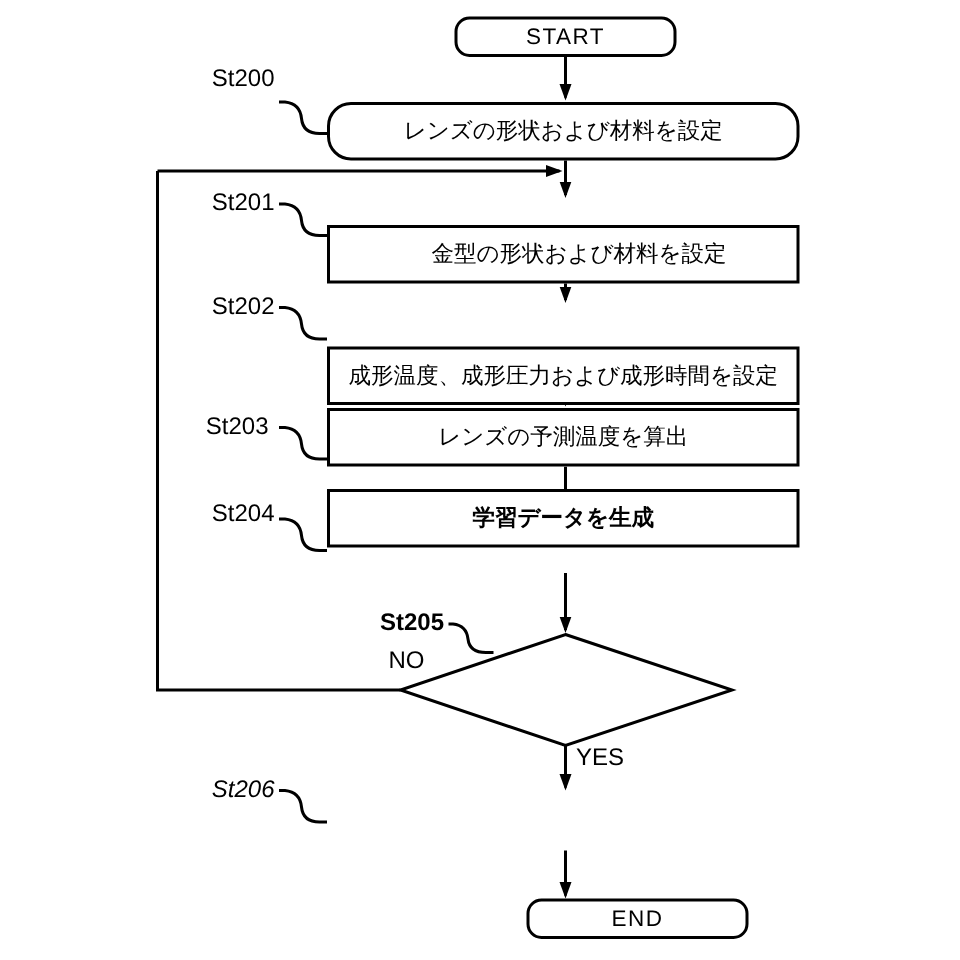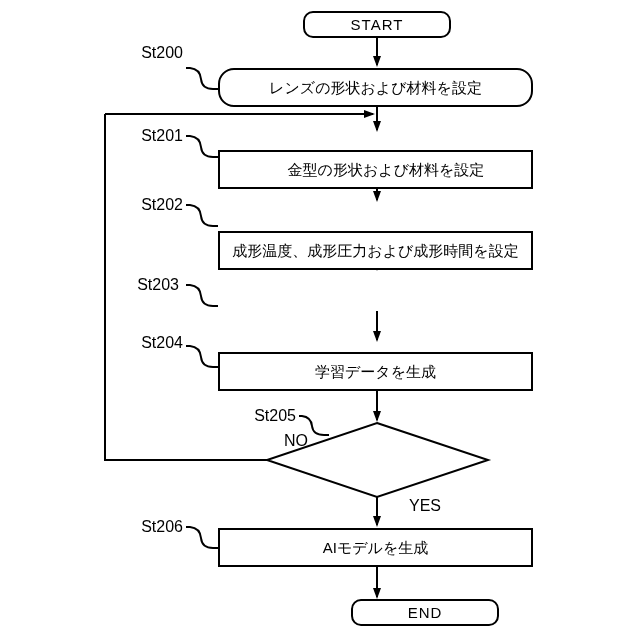--- a/index.html
+++ b/index.html
@@ -19,21 +19,21 @@
     position:absolute; left:303px; width:148px; height:27px;
     border:2px solid #000; border-radius:10px; background:#fff; box-sizing:border-box;
     display:flex; align-items:center; justify-content:center;
     font-size:15px; letter-spacing:1px;
   }
   .stlabel {
     position:absolute; width:55px; text-align:right;
     font-size:16px; line-height:1; white-space:nowrap;
   }
   .branch {
-    position:absolute; font-size:16px; line-height:1; white-space:nowrap;margin-left:25px;
+    position:absolute; font-size:16px; line-height:1; white-space:nowrap;
   }
   .diamond-text {
     position:absolute; left:277px; top:444px; width:200px;
     text-align:center; font-size:15px; line-height:18px;
   }
 </style>
 </head>
 <body>
 
 <div class="canvas">
@@ -64,30 +64,30 @@
       <path d="M 299 416 h 3 q 9 1 10 10 q 1 9 12 9 h 5"></path>
     </g>
     <polygon points="377,423 488,460 377,497 267,460" fill="#ffffff" stroke="#000000" stroke-width="2"></polygon>
   </svg>
 
   <div class="terminal" style="top:11px;">START</div>
 
   <div class="pbox" style="top:68px;border-radius:16px;">レンズの形状および材料を設定</div>
   <div class="pbox" style="top:150px;padding-left:21px;">金型の形状および材料を設定</div>
   <div class="pbox" style="top:201px;margin-top:30px;">成形温度、成形圧力および成形時間を設定</div>
-  <div class="pbox" style="top:352px;">学習データを生成</div>
-  <div class="pbox" style="top:528px;">AIモデルを生成</div>
+  <div class="pbox" style="top:272px;">レンズの予測温度を算出</div>
+  <div class="pbox" style="top:326px;font-weight:bold;">学習データを生成</div>
 
   <div class="stlabel" style="left:128px; top:45px;">St200</div>
   <div class="stlabel" style="left:128px; top:128px;">St201</div>
   <div class="stlabel" style="left:128px; top:197px;">St202</div>
   <div class="stlabel" style="left:124px; top:277px;">St203</div>
   <div class="stlabel" style="left:128px; top:335px;">St204</div>
-  <div class="stlabel" style="left:241px; top:408px;">St205</div>
-  <div class="stlabel" style="left:128px; top:519px;">St206</div>
+  <div class="stlabel" style="left:241px; top:408px;font-weight:bold;">St205</div>
+  <div class="stlabel" style="left:128px; top:519px;font-style:italic;">St206</div>
 
   <div class="diamond-text">
   </div>
 
   <div class="branch" style="left:259px; top:433px;">NO</div>
   <div class="branch" style="left:384px; top:498px;">YES</div>
 
   <div class="terminal" style="top:599px;margin-left:48px;">END</div>
 
 </div>

